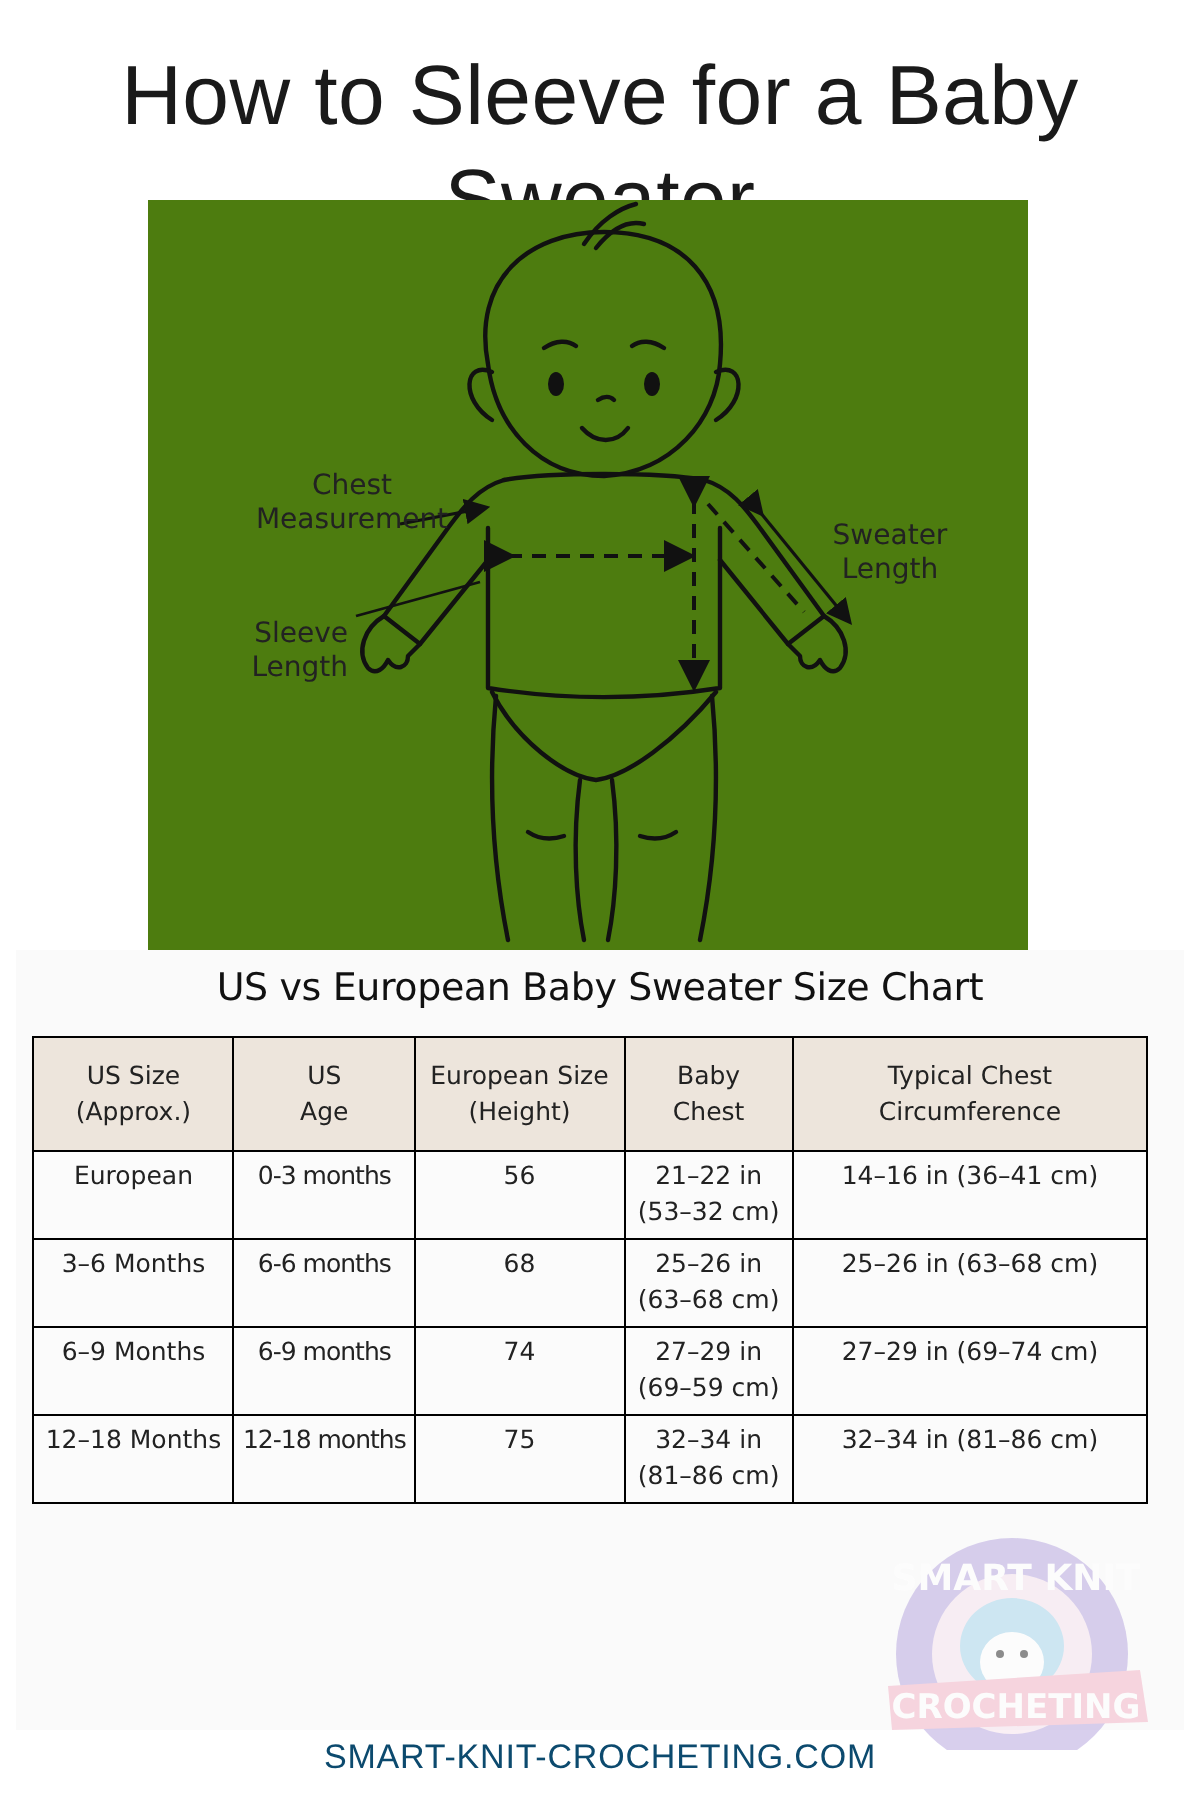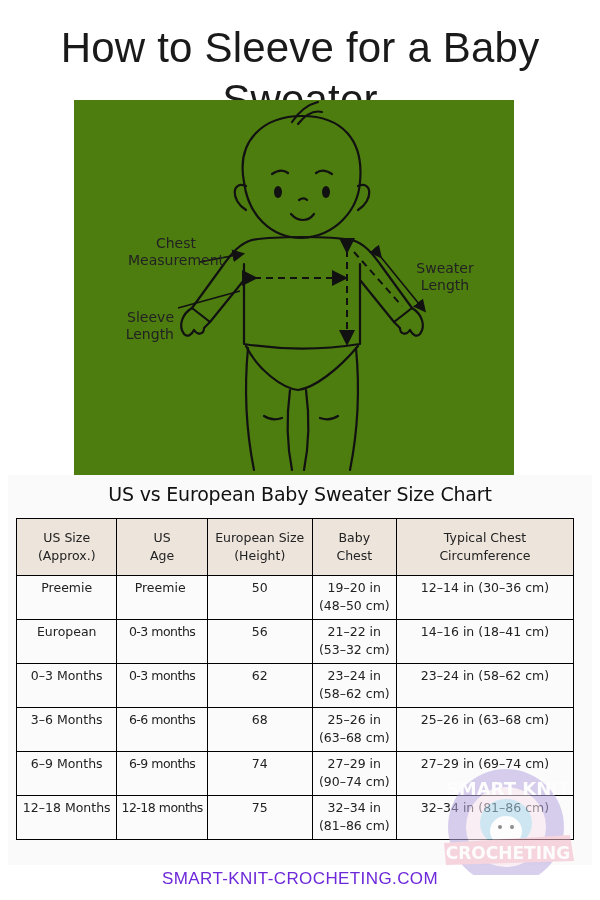--- a/index.html
+++ b/index.html
@@ -9,21 +9,21 @@
   .fig-label { position:absolute; font-family:"DejaVu Sans", sans-serif; font-size:14px; line-height:17px; color:#222; text-align:center; }
   .chart-section { position:absolute; left:8px; top:475px; width:584px; height:390px; background:#fafafa; }
   .chart-title { position:absolute; left:0; top:483px; width:600px; text-align:center; font-family:"DejaVu Sans", sans-serif; font-size:19px; color:#111; letter-spacing:-0.2px; }
   table.size-table { position:absolute; left:16px; top:518px; width:558px; border-collapse:collapse; font-family:"DejaVu Sans", sans-serif; color:#222; background:#fbfbfb; }
   table.size-table th, table.size-table td { border:1px solid #000000; text-align:center; vertical-align:top; padding:4px; }
   table.size-table th { background:#ede5dc; font-weight:normal; font-size:12.5px; line-height:18px; height:48px; vertical-align:middle; color:#222; }
   table.size-table td { font-size:12.5px; line-height:18px; padding-top:3px; }
   td.age { font-size:10.5px; letter-spacing:-0.5px; white-space:nowrap; text-align:left; padding-left:3px; }
   td.age.preemie { font-size:12.5px; letter-spacing:0; text-align:center; padding-left:0; }
   td.usz { white-space:nowrap; font-size:12.5px; }
-  .footer { position:absolute; left:0; top:869px; width:600px; text-align:center; font-family:"Liberation Sans", sans-serif; font-size:17px; color:#6d28d9; letter-spacing:0.4px; font-weight:300; }
+  .footer { position:absolute; left:0; top:869px; width:600px; text-align:center; font-family:"Liberation Sans", sans-serif; font-size:17px; color:#0c4a6e; letter-spacing:0.4px; font-weight:300; }
   .watermark { position:absolute; left:424px; top:765px; width:160px; height:110px; pointer-events:none; opacity:0.55; }
 </style>
 </head>
 <body>
 
 <div class="page-title">
   <div>How to Sleeve for a Baby</div>
   <div>Sweater</div>
 </div>
 
@@ -122,67 +122,47 @@
           <div>Baby</div>
           <div>Chest</div>
         </th>
       <th>
           <div>Typical Chest</div>
           <div>Circumference</div>
         </th>
     </tr>
   </thead>
   <tbody>
-    <tr style="height:44px">
-      <td class="usz">Preemie</td>
-      <td class="age preemie">Preemie</td>
-      <td>50</td>
-      <td>
-          <div>19–20 in</div>
-          <div>(48–50 cm)</div>
-        </td>
-      <td>12–14 in (30–36 cm)</td>
-    </tr>
     <tr style="height:39px">
       <td class="usz">European</td>
       <td class="age">0-3 months</td>
       <td>56</td>
       <td>
           <div>21–22 in</div>
           <div>(53–32 cm)</div>
         </td>
-      <td>14–16 in (18–41 cm)</td>
-    </tr>
-    <tr style="height:38px">
-      <td class="usz">0–3 Months</td>
-      <td class="age">0-3 months</td>
-      <td>62</td>
-      <td>
-          <div>23–24 in</div>
-          <div>(58–62 cm)</div>
-        </td>
-      <td>23–24 in (58–62 cm)</td>
+      <td>14–16 in (36–41 cm)</td>
     </tr>
     <tr style="height:38px">
       <td class="usz">3–6 Months</td>
       <td class="age">6-6 months</td>
       <td>68</td>
       <td>
           <div>25–26 in</div>
           <div>(63–68 cm)</div>
         </td>
       <td>25–26 in (63–68 cm)</td>
     </tr>
     <tr style="height:38px">
       <td class="usz">6–9 Months</td>
       <td class="age">6-9 months</td>
       <td>74</td>
       <td>
           <div>27–29 in</div>
-          <div>(90–74 cm)</div>
+          <div>(69–59 cm)</div>
         </td>
       <td>27–29 in (69–74 cm)</td>
     </tr>
     <tr style="height:38px">
       <td class="usz">12–18 Months</td>
       <td class="age">12-18 months</td>
       <td>75</td>
       <td>
           <div>32–34 in</div>
           <div>(81–86 cm)</div>

